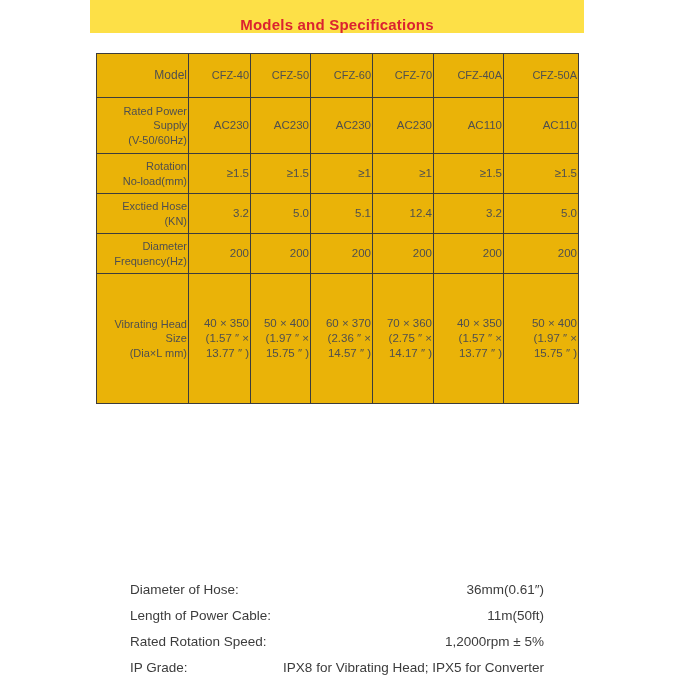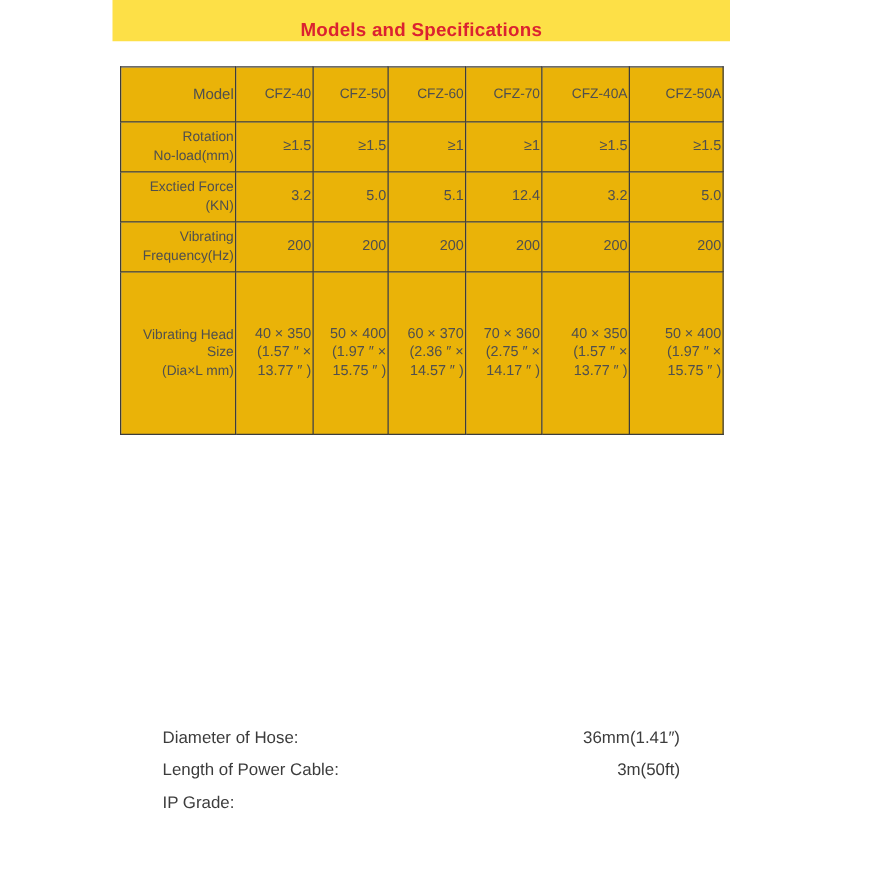--- a/index.html
+++ b/index.html
@@ -54,42 +54,53 @@
   <tbody>
     <tr class="hdr" style="height:44px">
       <td class="lbl" style="font-size:12px">Model</td>
       <td>CFZ-40</td>
       <td>CFZ-50</td>
       <td>CFZ-60</td>
       <td>CFZ-70</td>
       <td>CFZ-40A</td>
       <td>CFZ-50A</td>
     </tr>
+    <tr style="height:56px">
+      <td class="lbl">Rated Power
+Supply
+(V-50/60Hz)</td>
+      <td>AC230</td>
+      <td>AC230</td>
+      <td>AC230</td>
+      <td>AC230</td>
+      <td>AC110</td>
+      <td>AC110</td>
+    </tr>
     <tr style="height:40px">
       <td class="lbl">Rotation
 No-load(mm)</td>
       <td>≥1.5</td>
       <td>≥1.5</td>
       <td>≥1</td>
       <td>≥1</td>
       <td>≥1.5</td>
       <td>≥1.5</td>
     </tr>
     <tr style="height:40px">
-      <td class="lbl">Exctied Force
+      <td class="lbl">Exctied Hose
 (KN)</td>
       <td>3.2</td>
       <td>5.0</td>
       <td>5.1</td>
       <td>12.4</td>
       <td>3.2</td>
       <td>5.0</td>
     </tr>
     <tr style="height:40px">
-      <td class="lbl">Vibrating
+      <td class="lbl">Diameter
 Frequency(Hz)</td>
       <td>200</td>
       <td>200</td>
       <td>200</td>
       <td>200</td>
       <td>200</td>
       <td>200</td>
     </tr>
     <tr style="height:130px">
       <td class="lbl">Vibrating Head
@@ -113,22 +124,27 @@
       <td>50 × 400
 (1.97 ″ ×
 15.75 ″ )</td>
     </tr>
   </tbody>
 </table>
 
 <div class="bottom-specs">
   <div class="spec-row">
     <span>Diameter of Hose:</span>
-    <span>36mm(1.41″)</span>
+    <span>36mm(0.61″)</span>
   </div>
   <div class="spec-row">
     <span>Length of Power Cable:</span>
-    <span>3m(50ft)</span>
+    <span>11m(50ft)</span>
+  </div>
+  <div class="spec-row">
+    <span>Rated Rotation Speed:</span>
+    <span>1,2000rpm ± 5%</span>
   </div>
   <div class="spec-row">
     <span>IP Grade:</span>
+    <span>IPX8 for Vibrating Head; IPX5 for Converter</span>
   </div>
 </div>
 
 </body></html>

